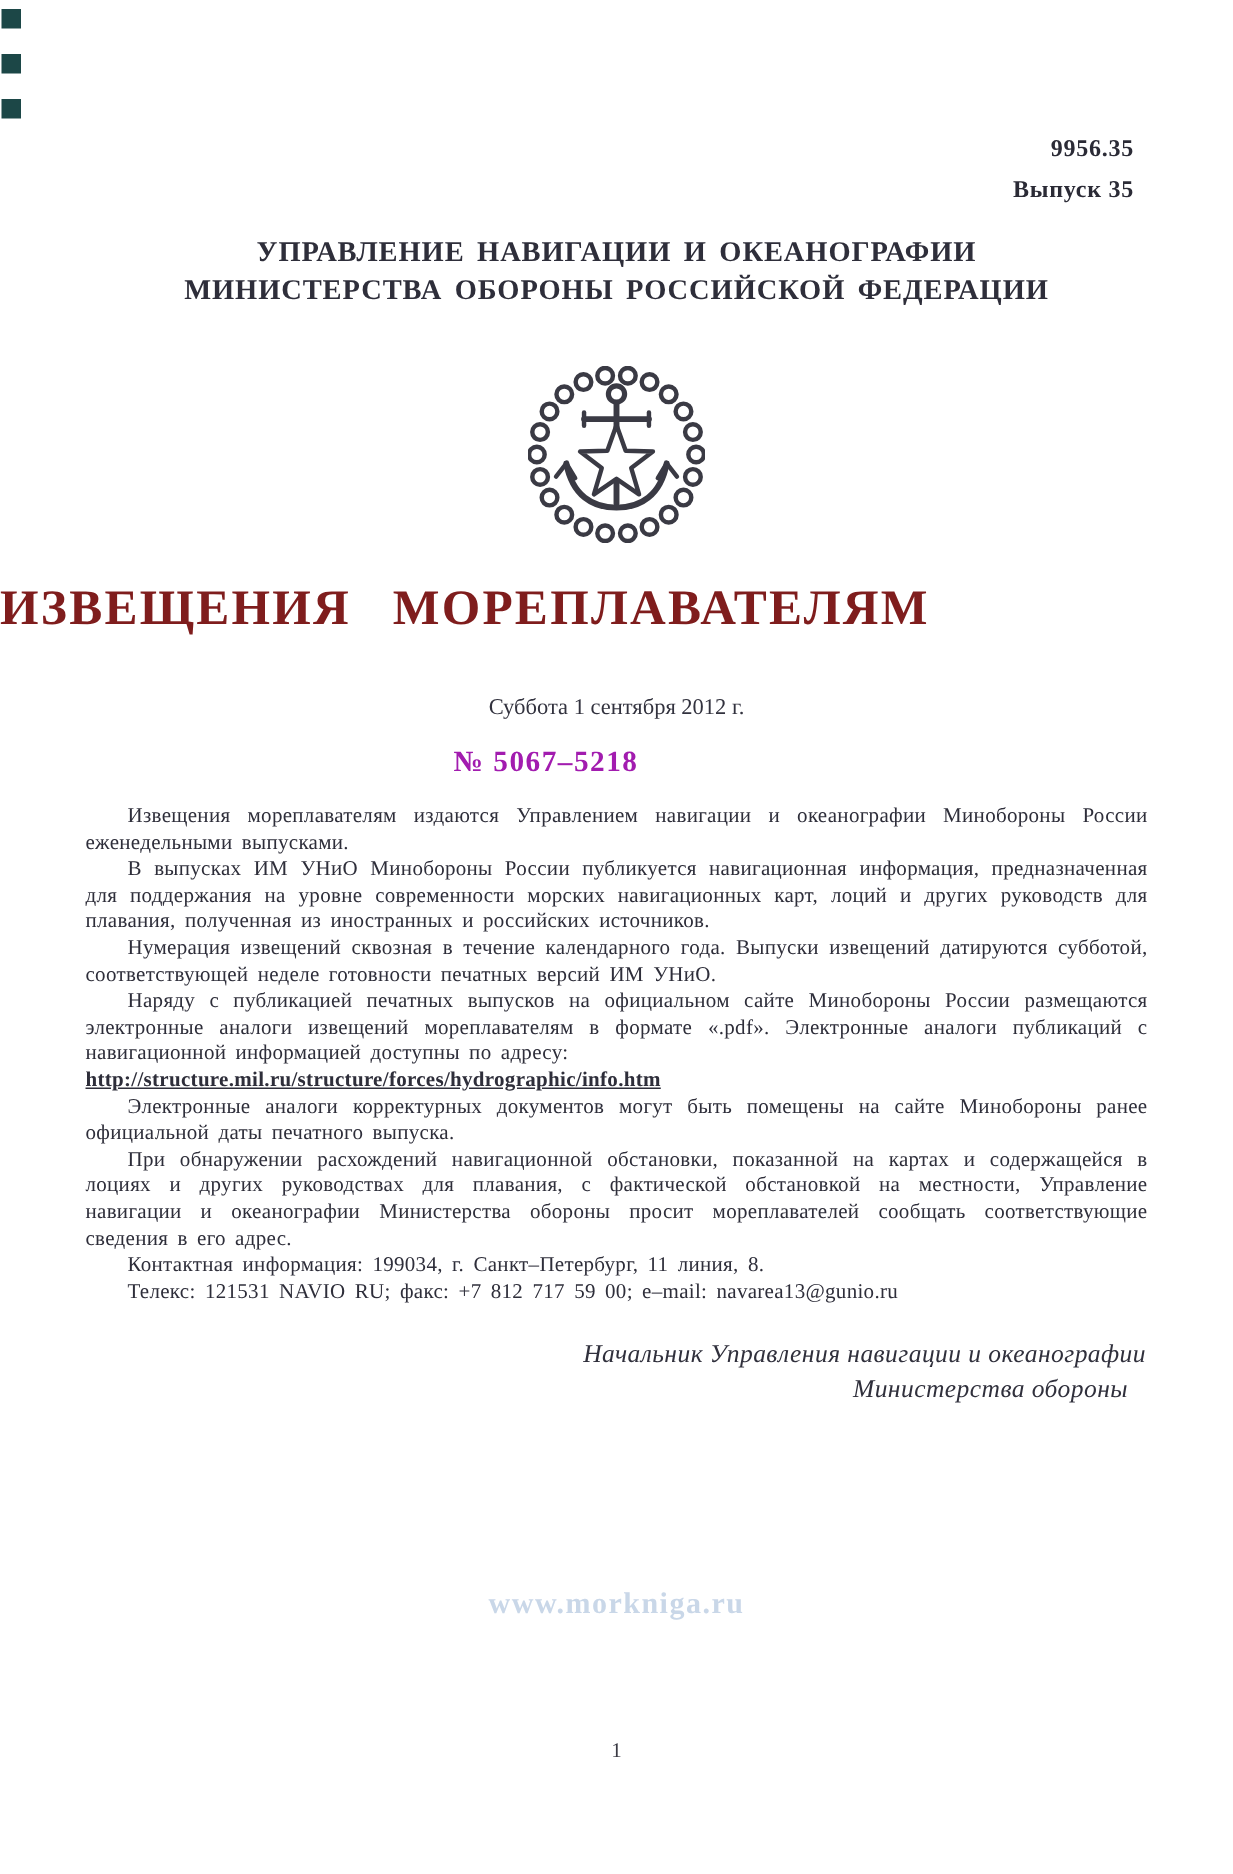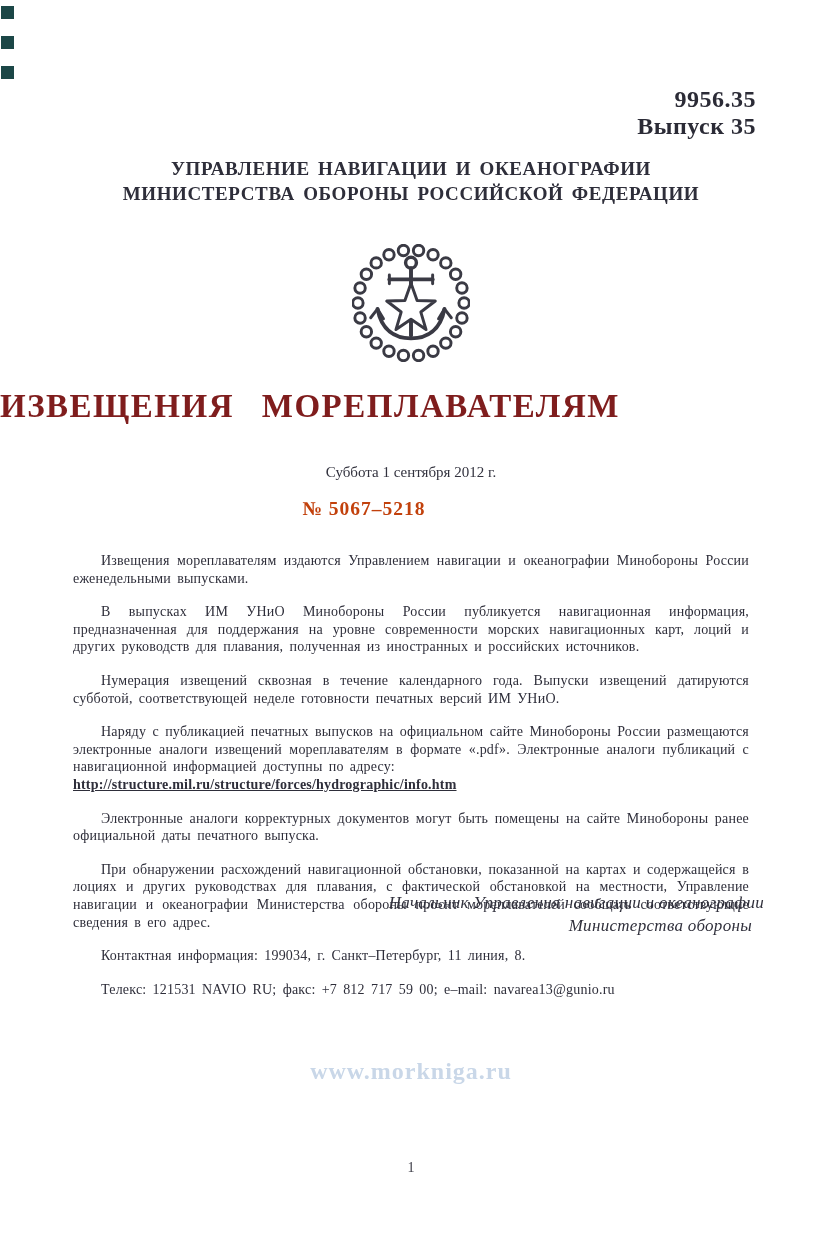--- a/index.html
+++ b/index.html
@@ -9,21 +9,21 @@
     background:#ffffff;
     font-family:"Liberation Serif","DejaVu Serif",serif;
     color:#2d2d38;
     overflow:hidden;
   }
   .scan-mark{position:absolute;left:1px;width:13px;height:13px;background:#1c4747;}
   .mark1{top:6px}.mark2{top:36px}.mark3{top:66px}
 
   .doc-num-block{
     position:absolute;top:86px;right:66px;
-    text-align:right;font-weight:bold;font-size:24px;line-height:27px;
+    text-align:right;font-weight:bold;font-size:16px;line-height:27px;
     letter-spacing:.5px;color:#2b2b36;
   }
   .org-block{
     position:absolute;top:156px;left:57px;width:708px;
     text-align:center;font-weight:bold;font-size:19px;line-height:25px;
     letter-spacing:.6px;word-spacing:3px;color:#2e2e3a;
   }
   .emblem-wrap{
     position:absolute;top:244px;left:0;width:822px;
     display:flex;justify-content:center;
@@ -33,42 +33,42 @@
     text-align:left;font-weight:bold;font-size:33px;
     letter-spacing:1.5px;word-spacing:18px;color:#7f1d1d;
   }
   .date-line{
     position:absolute;top:464px;left:0;width:822px;
     text-align:center;font-size:15px;color:#32323e;
   }
   .notice-range{
     position:absolute;top:498px;left:0;width:728px;
     text-align:center;font-weight:bold;font-size:19.5px;
-    letter-spacing:1px;color:#c2410c;
+    letter-spacing:1px;color:#a21caf;
   }
   .body-text{
     position:absolute;top:536px;left:57px;width:708px;
     font-size:14px;line-height:17.6px;text-align:justify;
     letter-spacing:.2px;word-spacing:2.5px;color:#2e2e3a;
   }
-  .body-text p{margin:16px;text-indent:28px;}
+  .body-text p{margin:0;text-indent:28px;}
   .url-line{
     display:block;font-weight:bold;text-decoration:underline;
     text-indent:0;
   }
   .plain-line{text-align:left;}
   .signature{
     position:absolute;top:891px;right:58px;width:420px;
     text-align:right;font-style:italic;font-size:17px;line-height:23px;
     color:#30303c;letter-spacing:.3px;
   }
   .signature .sig2{padding-right:12px;}
   .watermark{
     position:absolute;top:1058px;left:0;width:822px;
-    text-align:center;font-weight:bold;font-size:24px;
+    text-align:center;font-weight:bold;font-size:20px;
     letter-spacing:1px;color:#c9d7e8;
   }
   .page-number{
     position:absolute;top:1160px;left:0;width:822px;
     text-align:center;font-size:14px;color:#3a3a44;
   }
 </style>
 </head>
 <body>
 

